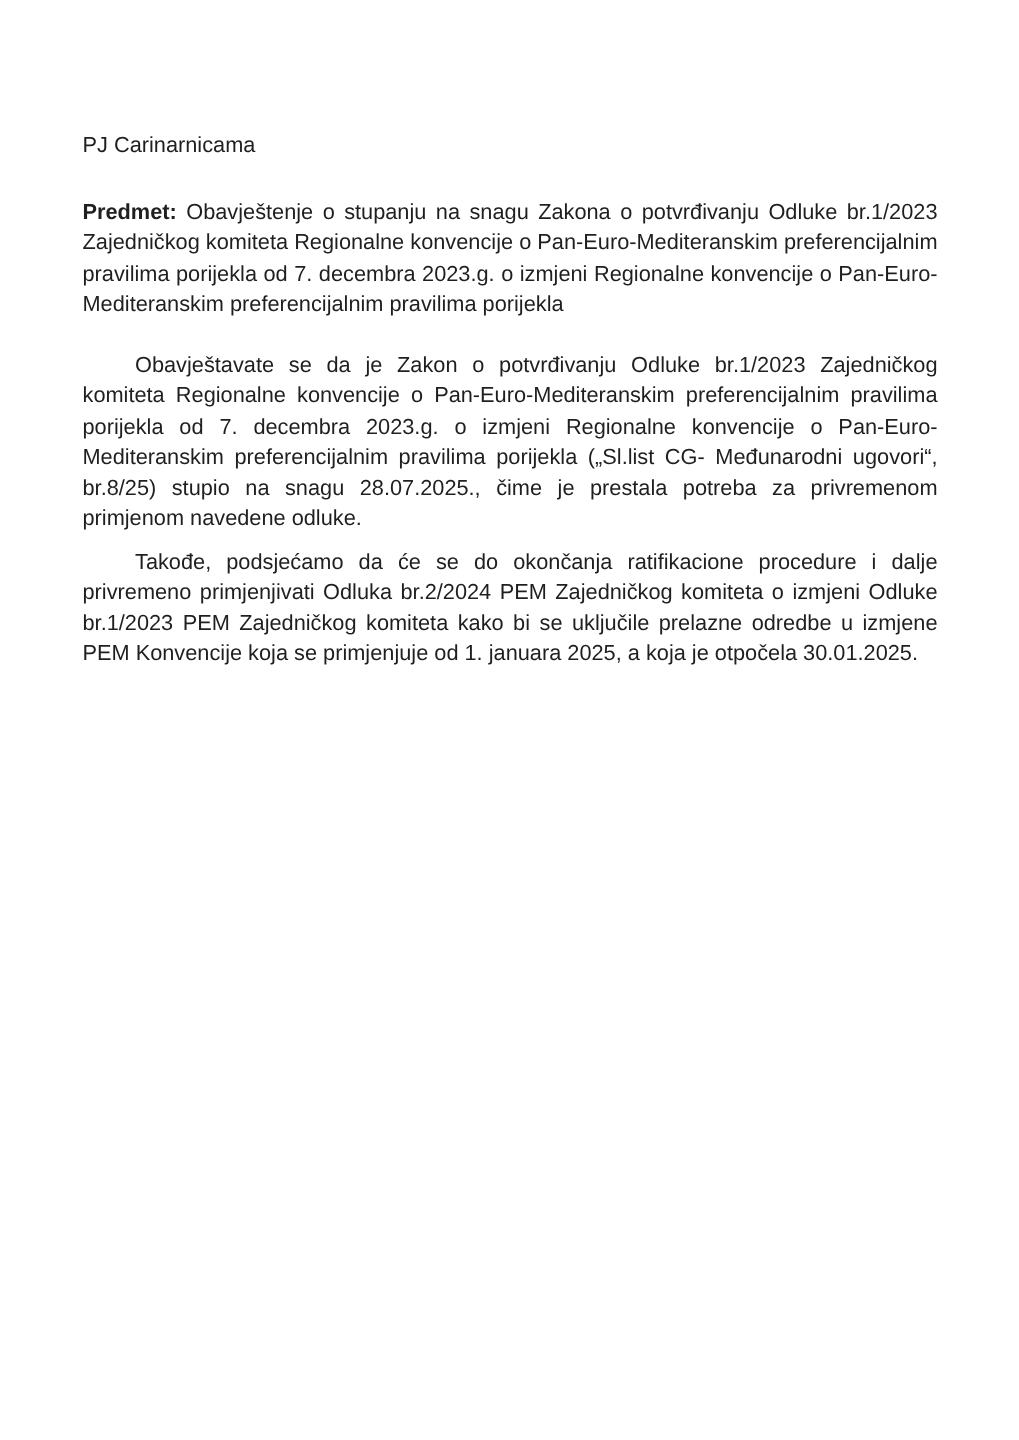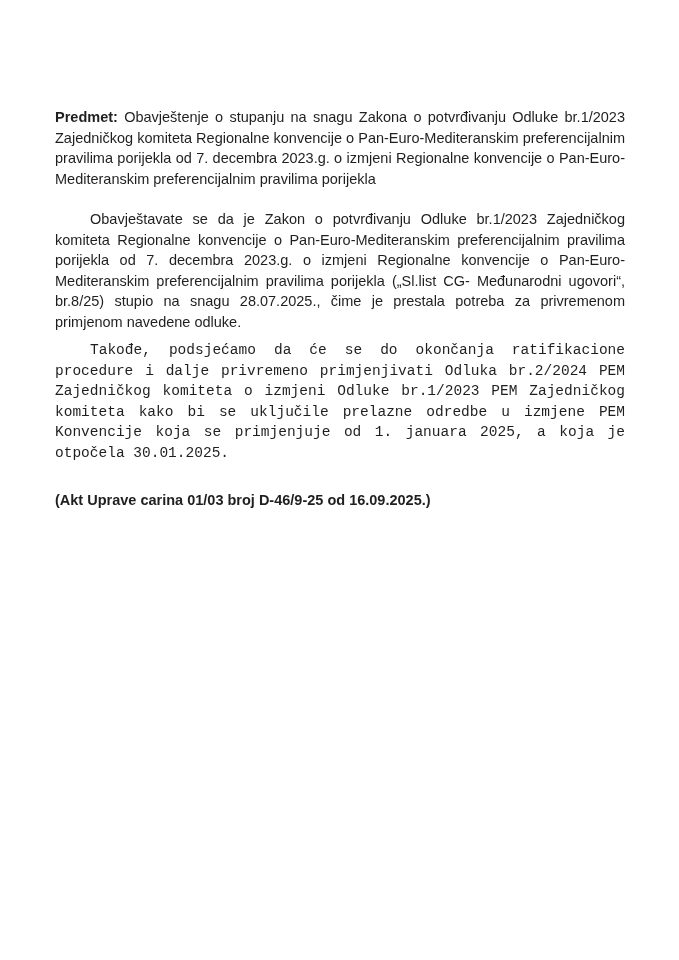--- a/index.html
+++ b/index.html
@@ -29,37 +29,36 @@
     margin-bottom: 5px;
   }
   .subject strong {
     font-weight: bold;
   }
   .body-para {
     text-indent: 35px;
   }
   .spaced-top {
     margin-top: 8px;
-    font-family: Liberation Mono, monospace;
   }
   .attachment {
     margin-top: 23px;
   }
   .source-note {
     margin-top: 27px;
     font-weight: bold;
   }
 </style>
 </head>
 <body>
 
 <div class="page">
+  <p class="recipient">PJ Carinarnicama</p>
 
   <p class="subject justify"><strong>Predmet:</strong> <span>Obavještenje o stupanju na snagu Zakona o potvrđivanju Odluke br.1/2023 Zajedničkog komiteta Regionalne konvencije o Pan-Euro-Mediteranskim preferencijalnim pravilima porijekla od 7. decembra 2023.g. o izmjeni Regionalne konvencije o Pan-Euro-Mediteranskim preferencijalnim pravilima porijekla</span></p>
 
   <p class="body-para justify">Obavještavate se da je Zakon o potvrđivanju Odluke br.1/2023 Zajedničkog komiteta Regionalne konvencije o Pan-Euro-Mediteranskim preferencijalnim pravilima porijekla od 7. decembra 2023.g. o izmjeni Regionalne konvencije o Pan-Euro-Mediteranskim preferencijalnim pravilima porijekla („Sl.list CG- Međunarodni ugovori“, br.8/25) stupio na snagu 28.07.2025., čime je prestala potreba za privremenom primjenom navedene odluke.</p>
 
 
   <p class="body-para justify spaced-top">Takođe, podsjećamo da će se do okončanja ratifikacione procedure i dalje privremeno primjenjivati Odluka br.2/2024 PEM Zajedničkog komiteta o izmjeni Odluke br.1/2023 PEM Zajedničkog komiteta kako bi se uključile prelazne odredbe u izmjene PEM Konvencije koja se primjenjuje od 1. januara 2025, a koja je otpočela 30.01.2025.</p>
 
 
-  <p class="source-note">(Akt Uprave carina 01/03 broj D-46/9-25 od 16.09.2025.)</p>
 </div>
 
 </body></html>

